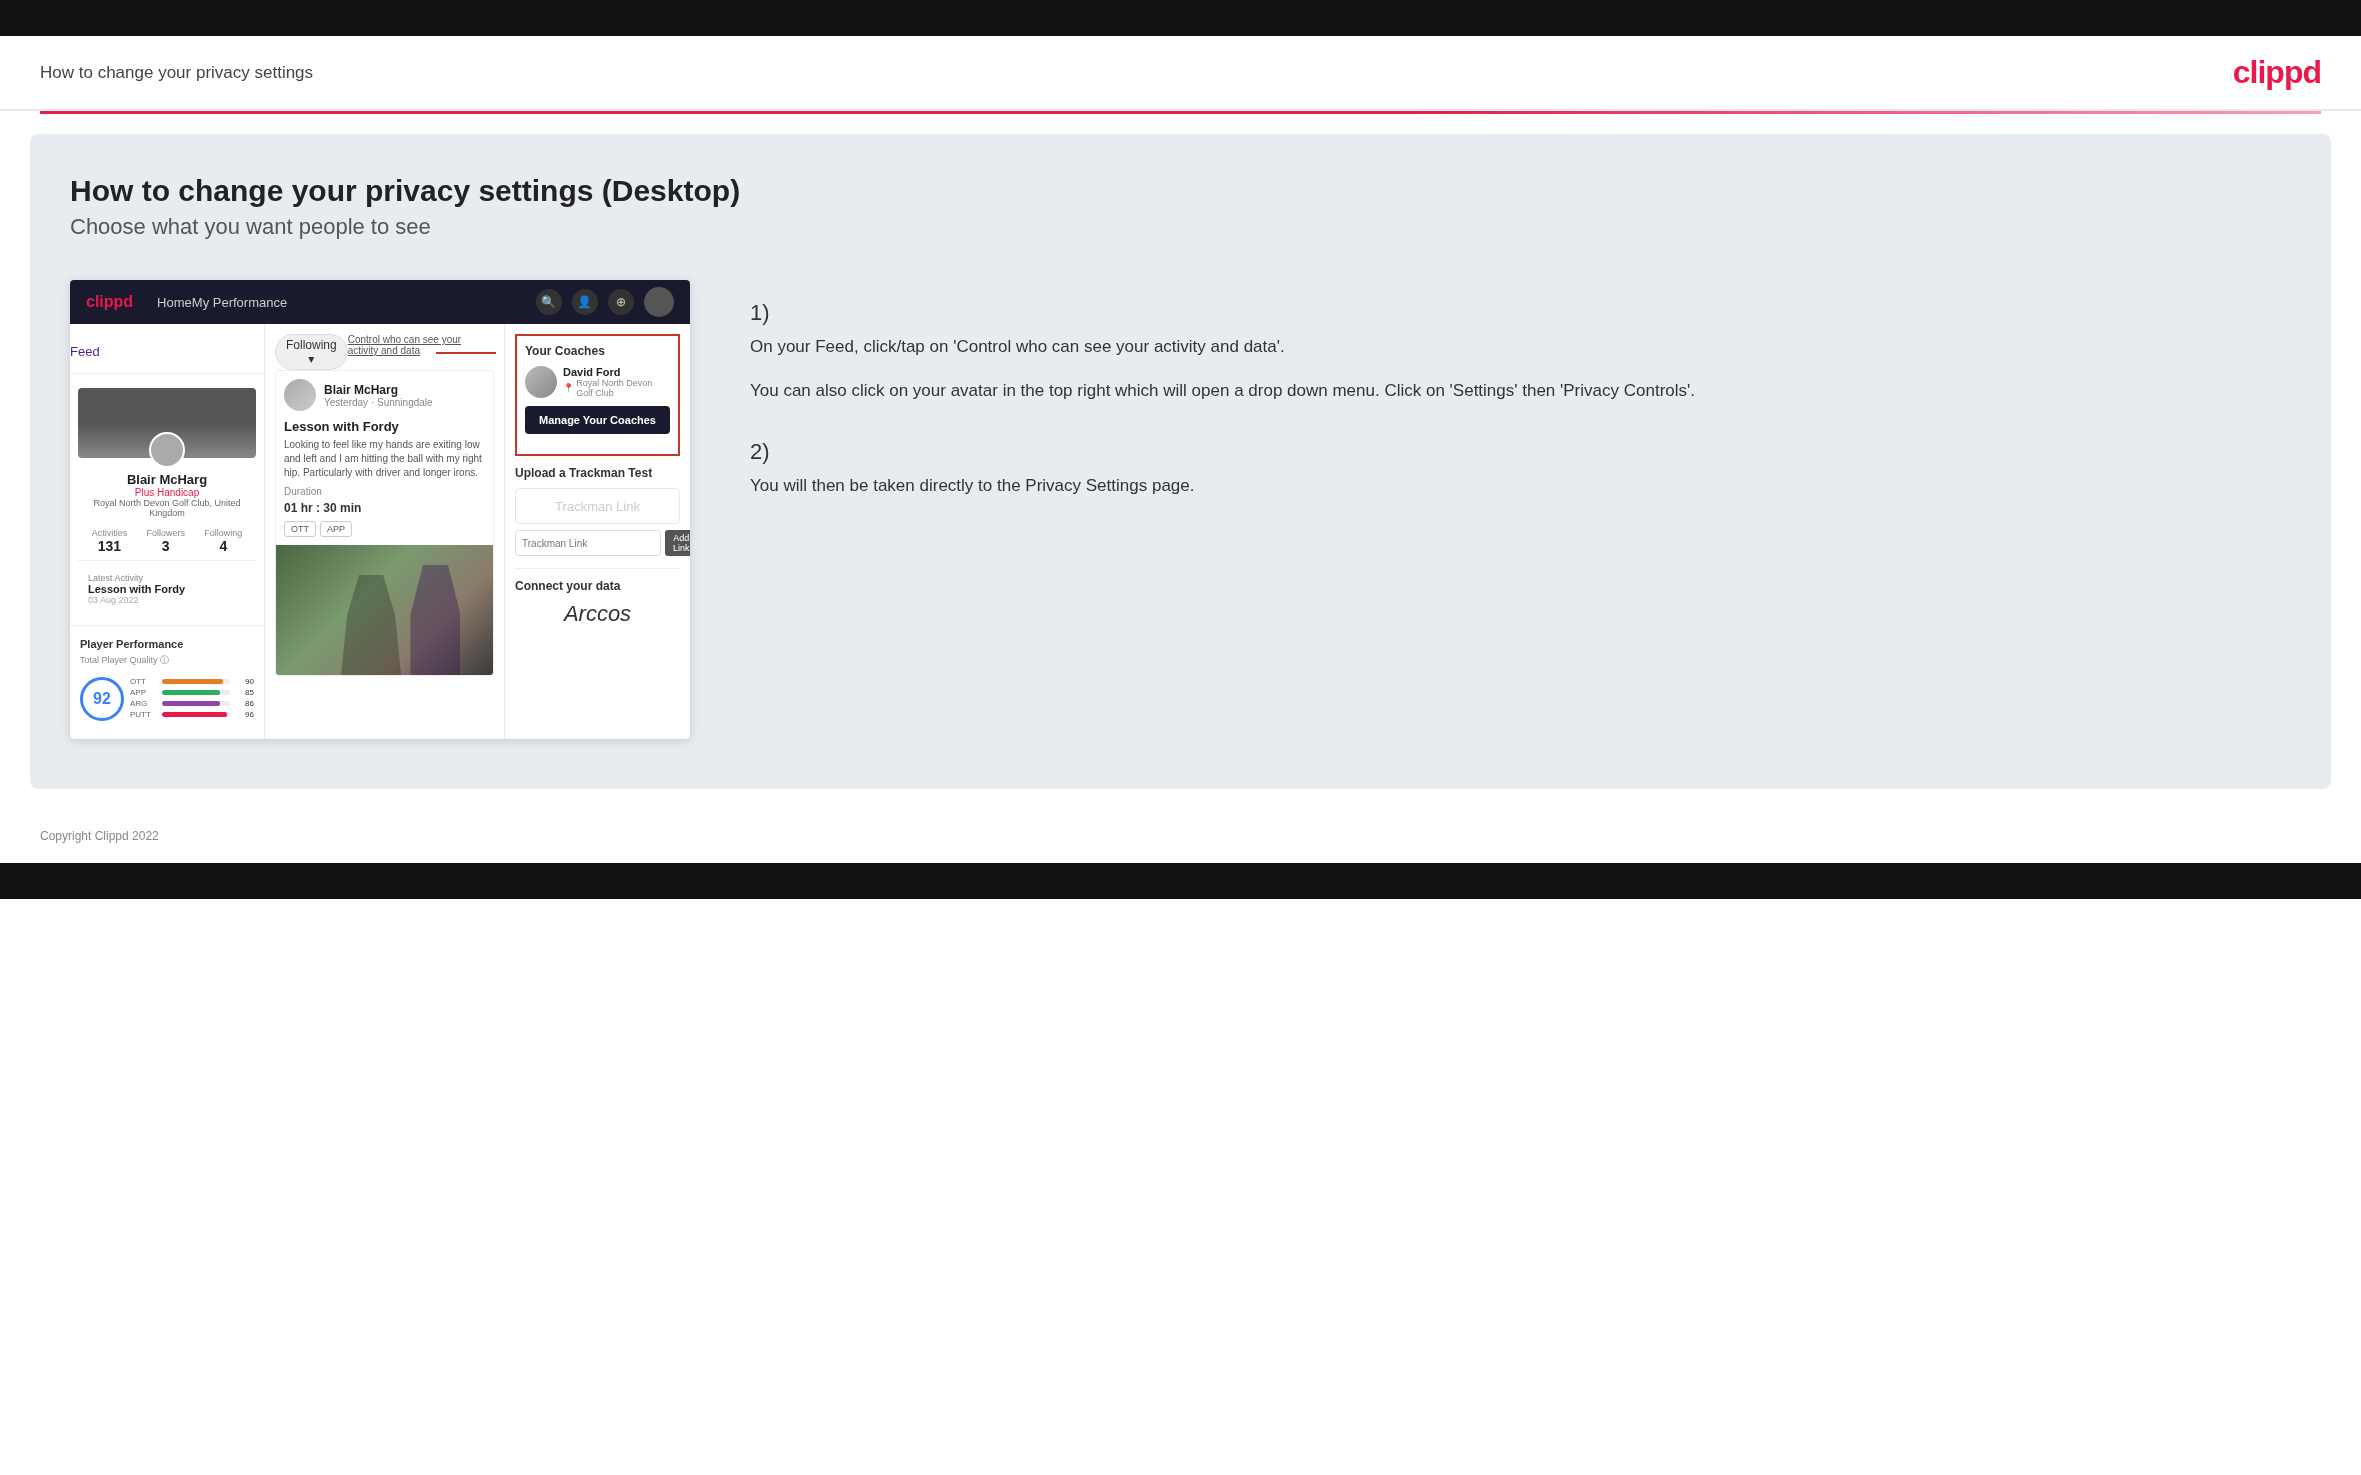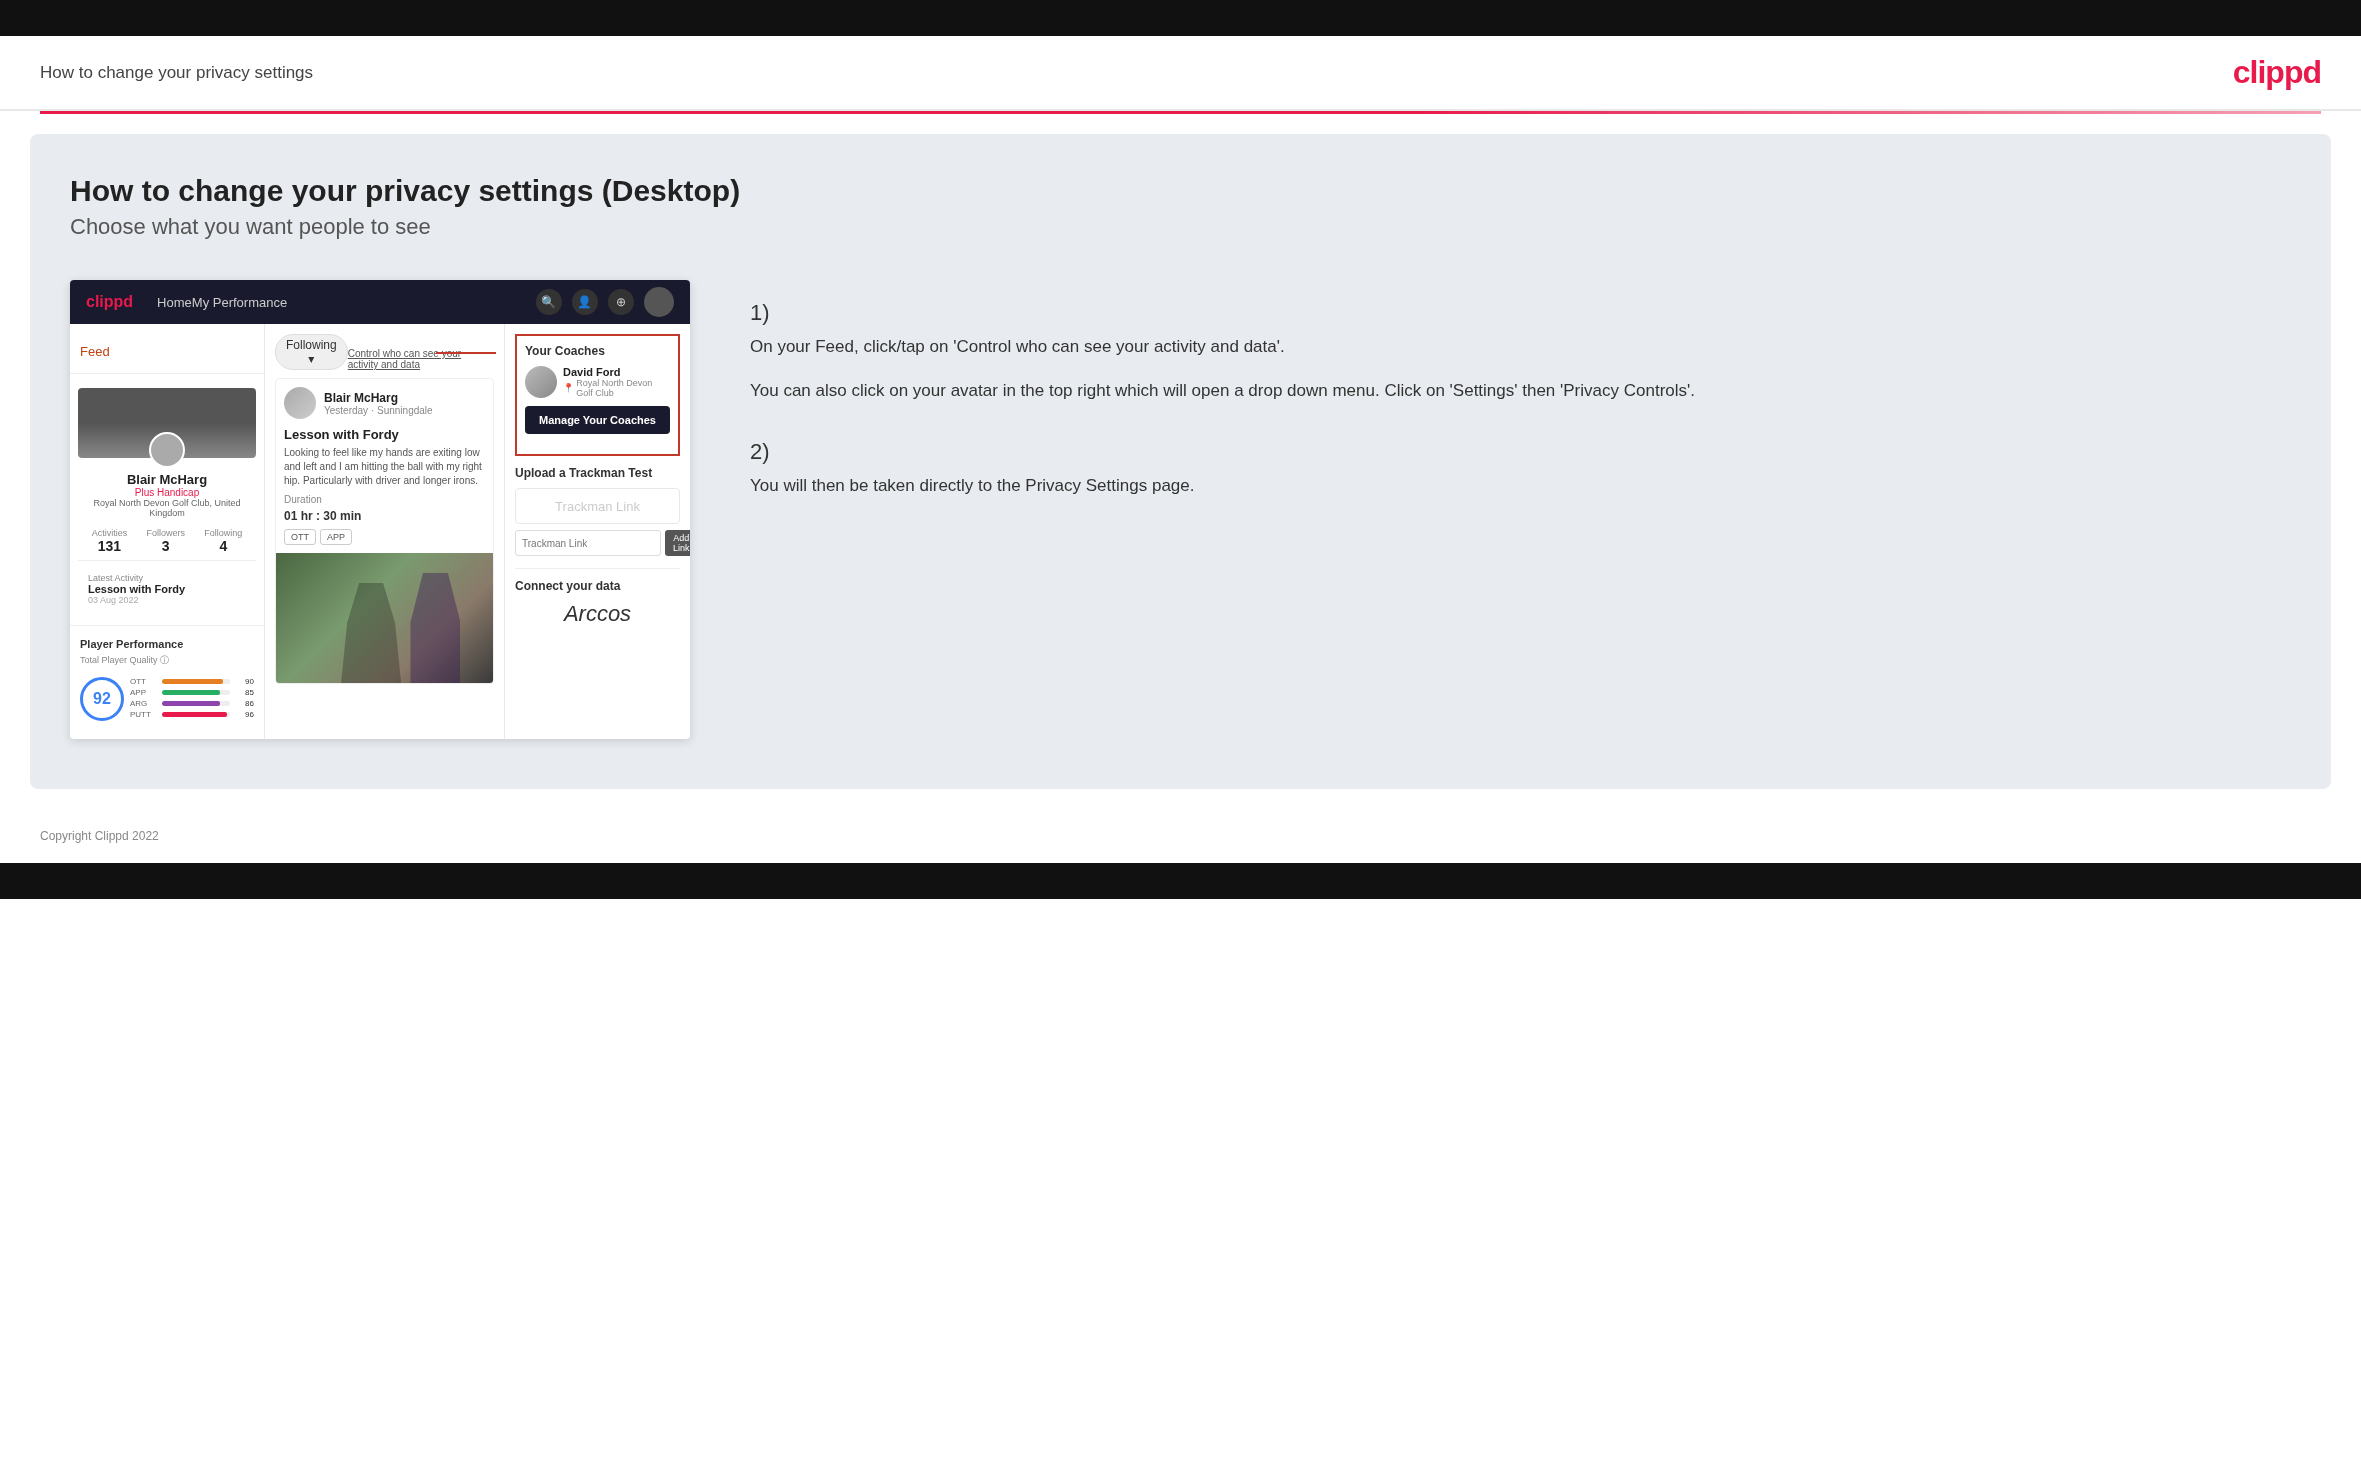--- a/index.html
+++ b/index.html
@@ -119,23 +119,23 @@
     }
 
     
     .app-sidebar {
       width: 195px;
       flex-shrink: 0;
       border-right: 1px solid #e8e8e8;
       padding: 12px 0;
     }
     .feed-tab {
-      padding: 8px 10px;
+      padding: 8px 0;
       font-size: 13px;
-      color: #c2410c;
+      color: #4c1d95;
       font-weight: 500;
     }
     .profile-section {
       padding: 8px;
     }
     .profile-image-area {
       width: 100%;
       height: 70px;
       background: linear-gradient(to bottom, #555 50%, #888 100%);
       border-radius: 4px;
@@ -278,23 +278,22 @@
 
     
     .app-feed {
       flex: 1;
       padding: 10px;
       border-right: 1px solid #e8e8e8;
       position: relative;
     }
     .following-bar {
       display: flex;
-      align-items: flex-end;
+      align-items: flex-start;
       justify-content: space-between;
-      margin-bottom: 8px;
     }
     .following-btn {
       display: flex;
       align-items: center;
       gap: 4px;
       font-size: 12px;
       color: #333;
       border: 1px solid #ddd;
       border-radius: 20px;
       padding: 3px 10px;

